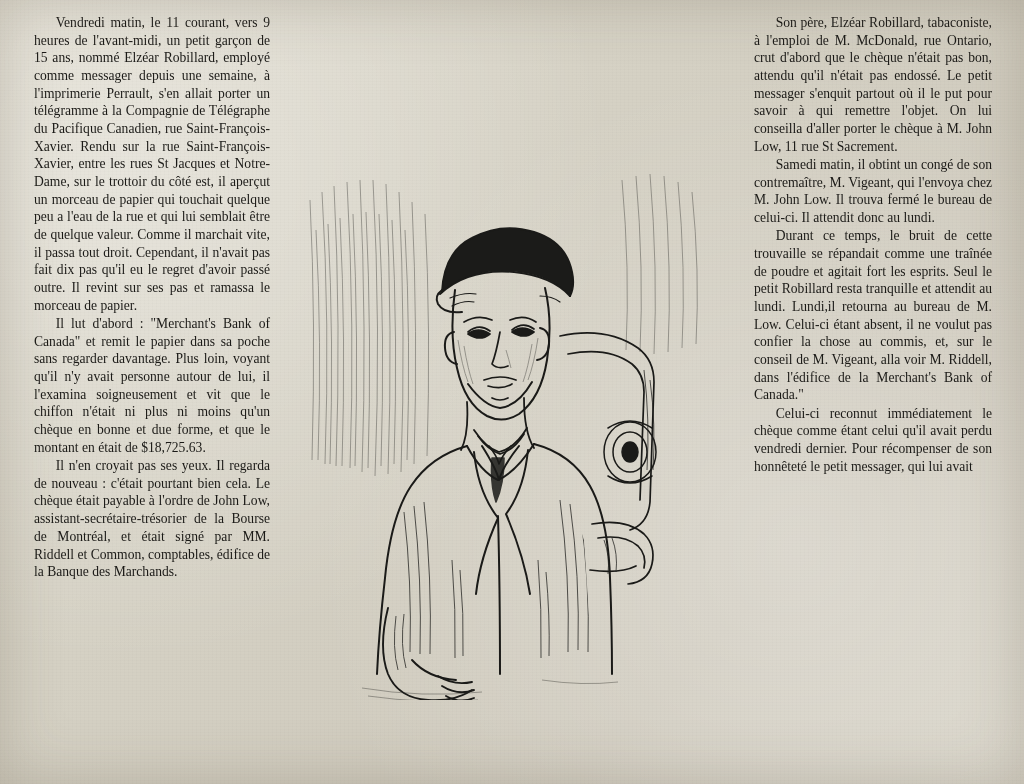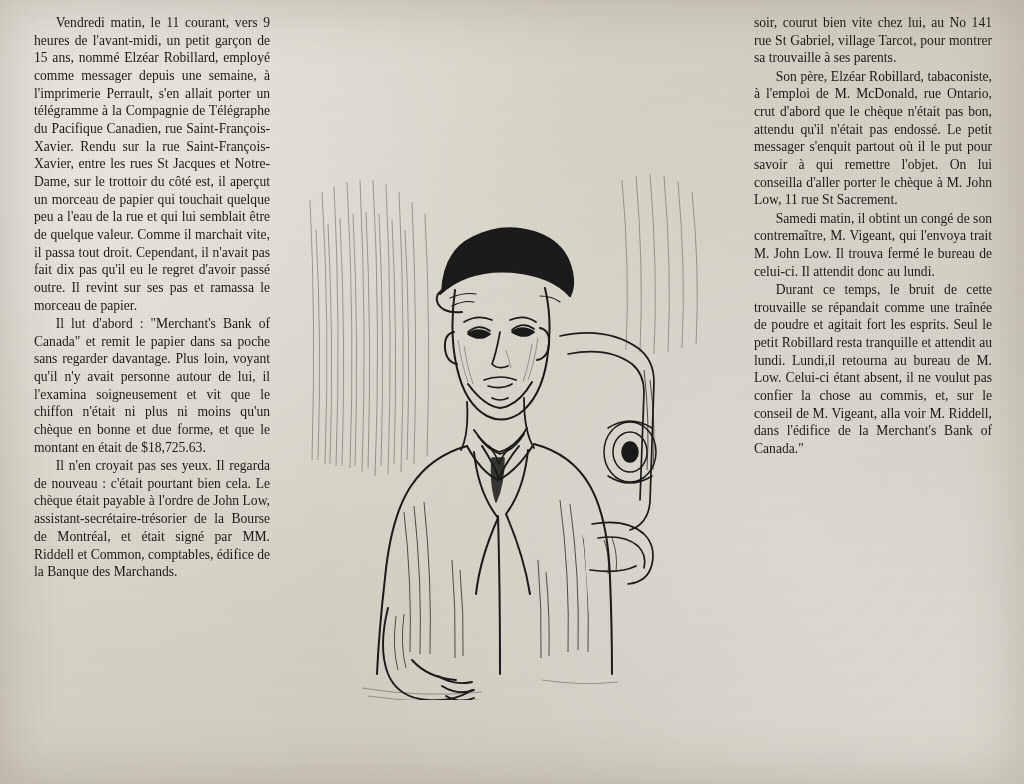--- a/index.html
+++ b/index.html
@@ -116,24 +116,24 @@
   <div class="article">
 
     <div class="col" id="col-left">
       <p>Vendredi matin, le 11 courant, vers 9 heures de l'avant-midi, un petit garçon de 15 ans, nommé Elzéar Robillard, employé comme messager depuis une semaine, à l'imprimerie Perrault, s'en allait porter un télégramme à la Compagnie de Télégraphe du Pacifique Canadien, rue Saint-François-Xavier. Rendu sur la rue Saint-François-Xavier, entre les rues St Jacques et Notre-Dame, sur le trottoir du côté est, il aperçut un morceau de papier qui touchait quelque peu a l'eau de la rue et qui lui semblait être de quelque valeur. Comme il marchait vite, il passa tout droit. Cependant, il n'avait pas fait dix pas qu'il eu le regret d'avoir passé outre. Il revint sur ses pas et ramassa le morceau de papier.</p>
       <p>Il lut d'abord : "Merchant's Bank of Canada" et remit le papier dans sa poche sans regarder davantage. Plus loin, voyant qu'il n'y avait personne autour de lui, il l'examina soigneusement et vit que le chiffon n'était ni plus ni moins qu'un chèque en bonne et due forme, et que le montant en était de $18,725.63.</p>
       <p>Il n'en croyait pas ses yeux. Il regarda de nouveau : c'était pourtant bien cela. Le chèque était payable à l'ordre de John Low, assistant-secrétaire-trésorier de la Bourse de Montréal, et était signé par MM. Riddell et Common, comptables, édifice de la Banque des Marchands.</p>
     </div>
 
 
     <div class="col" id="col-right">
-      <p class="noindent">soir, courut bien vite chez lui, au No 141 rue St Gabriel, village Tarcot, pour montrer sa trouvaille à ses parents.</p>
       <p>Son père, Elzéar Robillard, tabaconiste, à l'emploi de M. McDonald, rue Ontario, crut d'abord que le chèque n'était pas bon, attendu qu'il n'était pas endossé. Le petit messager s'enquit partout où il le put pour savoir à qui remettre l'objet. On lui conseilla d'aller porter le chèque à M. John Low, 11 rue St Sacrement.</p>
-      <p>Samedi matin, il obtint un congé de son contremaître, M. Vigeant, qui l'envoya trait M. John Low. Il trouva fermé le bureau de celui-ci. Il attendit donc au lundi.</p>
+      <p>Samedi matin, il obtint un congé de son contremaître, M. Vigeant, qui l'envoya chez M. John Low. Il trouva fermé le bureau de celui-ci. Il attendit donc au lundi.</p>
       <p>Durant ce temps, le bruit de cette trouvaille se répandait comme une traînée de poudre et agitait fort les esprits. Seul le petit Robillard resta tranquille et attendit au lundi. Lundi,il retourna au bureau de M. Low. Celui-ci étant absent, il ne voulut pas confier la chose au commis, et, sur le conseil de M. Vigeant, alla voir M. Riddell, dans l'édifice de la Merchant's Bank of Canada."</p>
+      <p>Celui-ci reconnut immédiatement le chèque comme étant celui qu'il avait perdu vendredi dernier. Pour récompenser de son honnêteté le petit messager, qui lui avait</p>
     </div>
 
 
     <div id="illustration">
       <span class="sr">Pen-and-ink portrait of a young boy wearing a cap, jacket and tie, seated in an ornate chair</span>
       <svg viewBox="0 0 430 560" xmlns="http://www.w3.org/2000/svg" aria-hidden="true">
         <defs>
           <clipPath id="jacketClip">
             <path d="M120 330 L95 400 L78 520 L300 520 L292 400 L268 330 L200 312 Z"></path>
           </clipPath>

